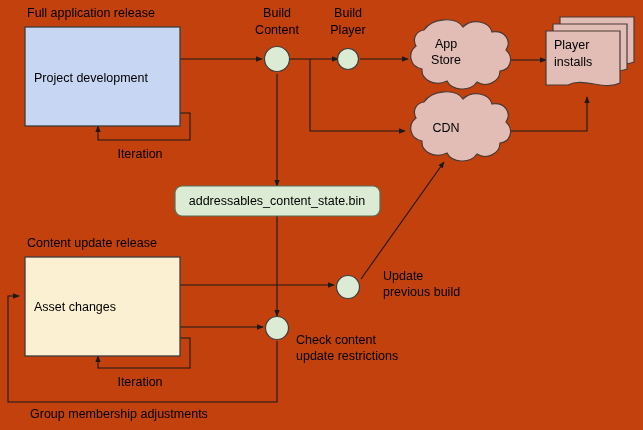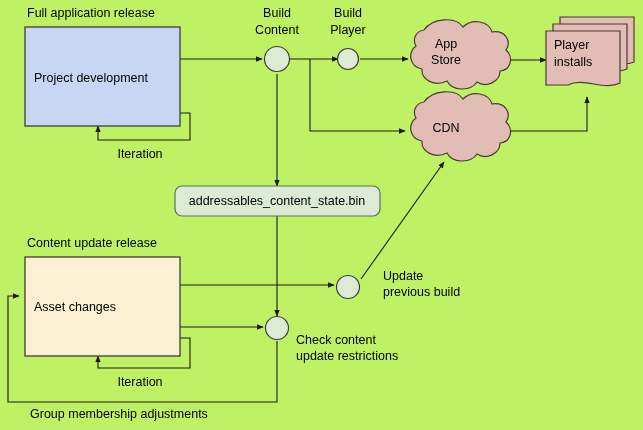--- a/index.html
+++ b/index.html
@@ -9,21 +9,21 @@
     background: #ffffff;
   }
   body {
     font-family: "Liberation Sans", sans-serif;
     -webkit-font-smoothing: antialiased;
   }
   #diagram-canvas {
     position: relative;
     width: 643px;
     height: 430px;
-    background: #bef264;
+    background: #c2410c;
     overflow: hidden;
   }
   #diagram-canvas svg.layer {
     position: absolute;
     left: 0;
     top: 0;
     width: 643px;
     height: 430px;
   }
   .node-text {

